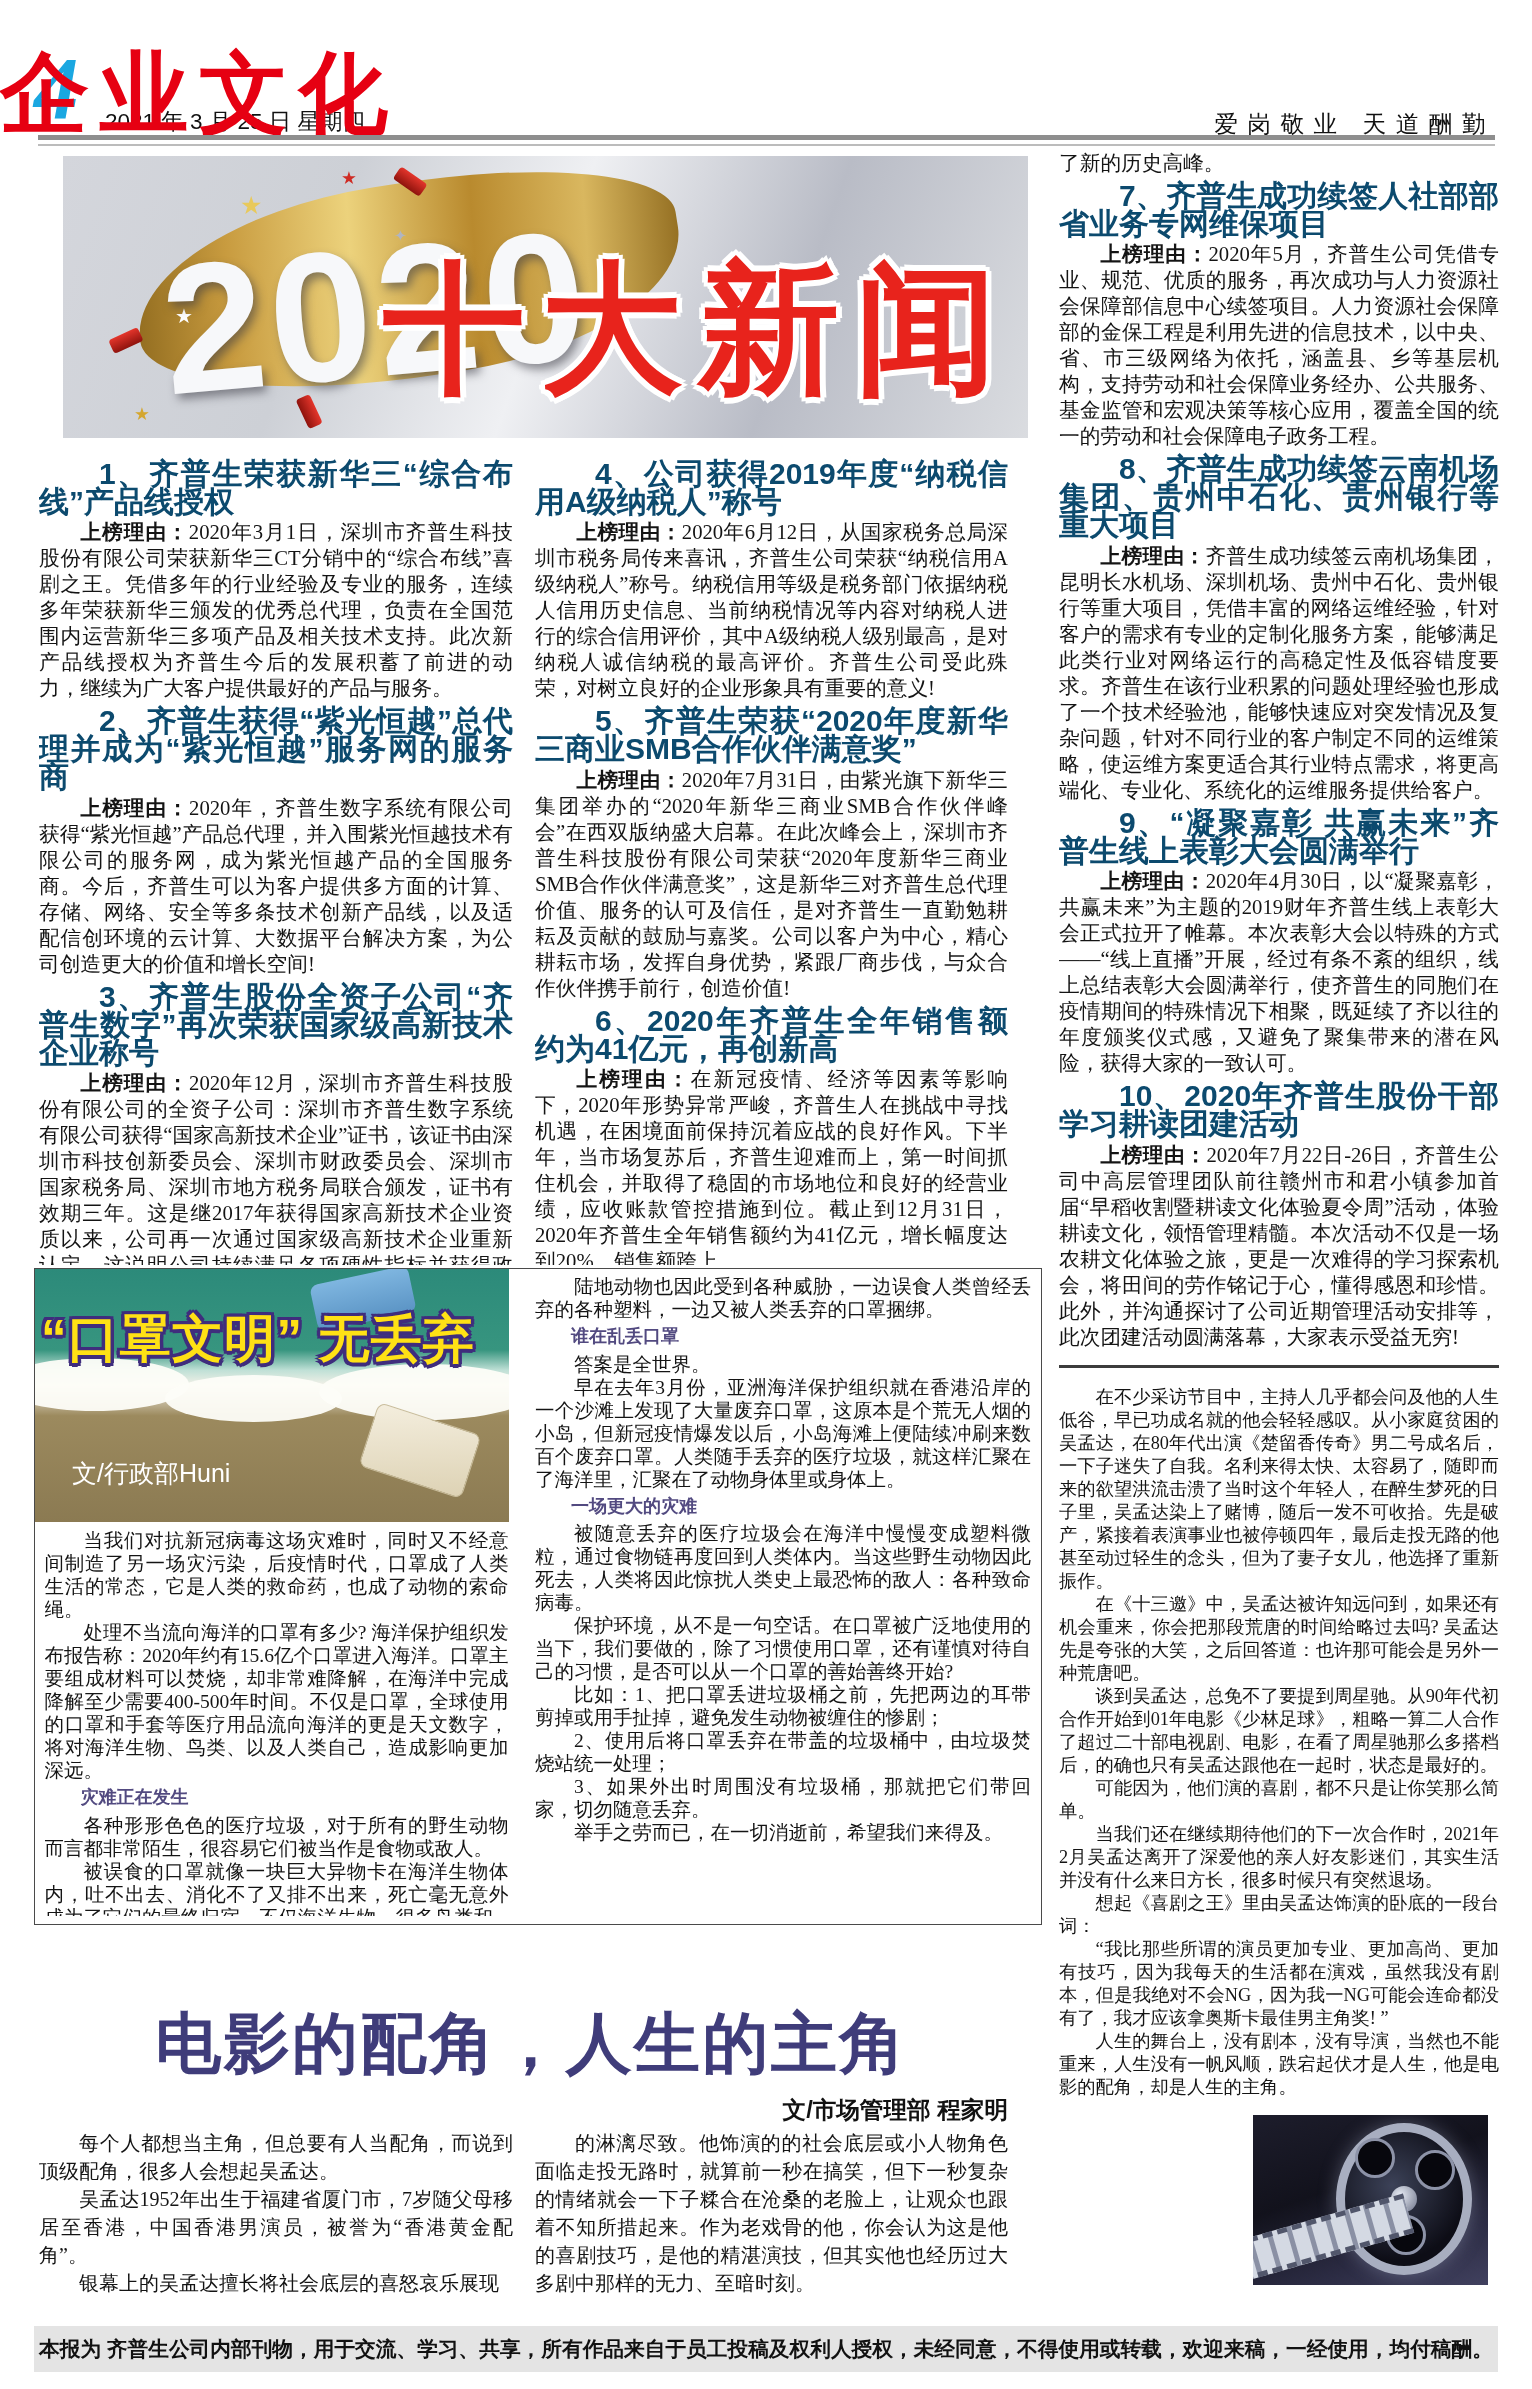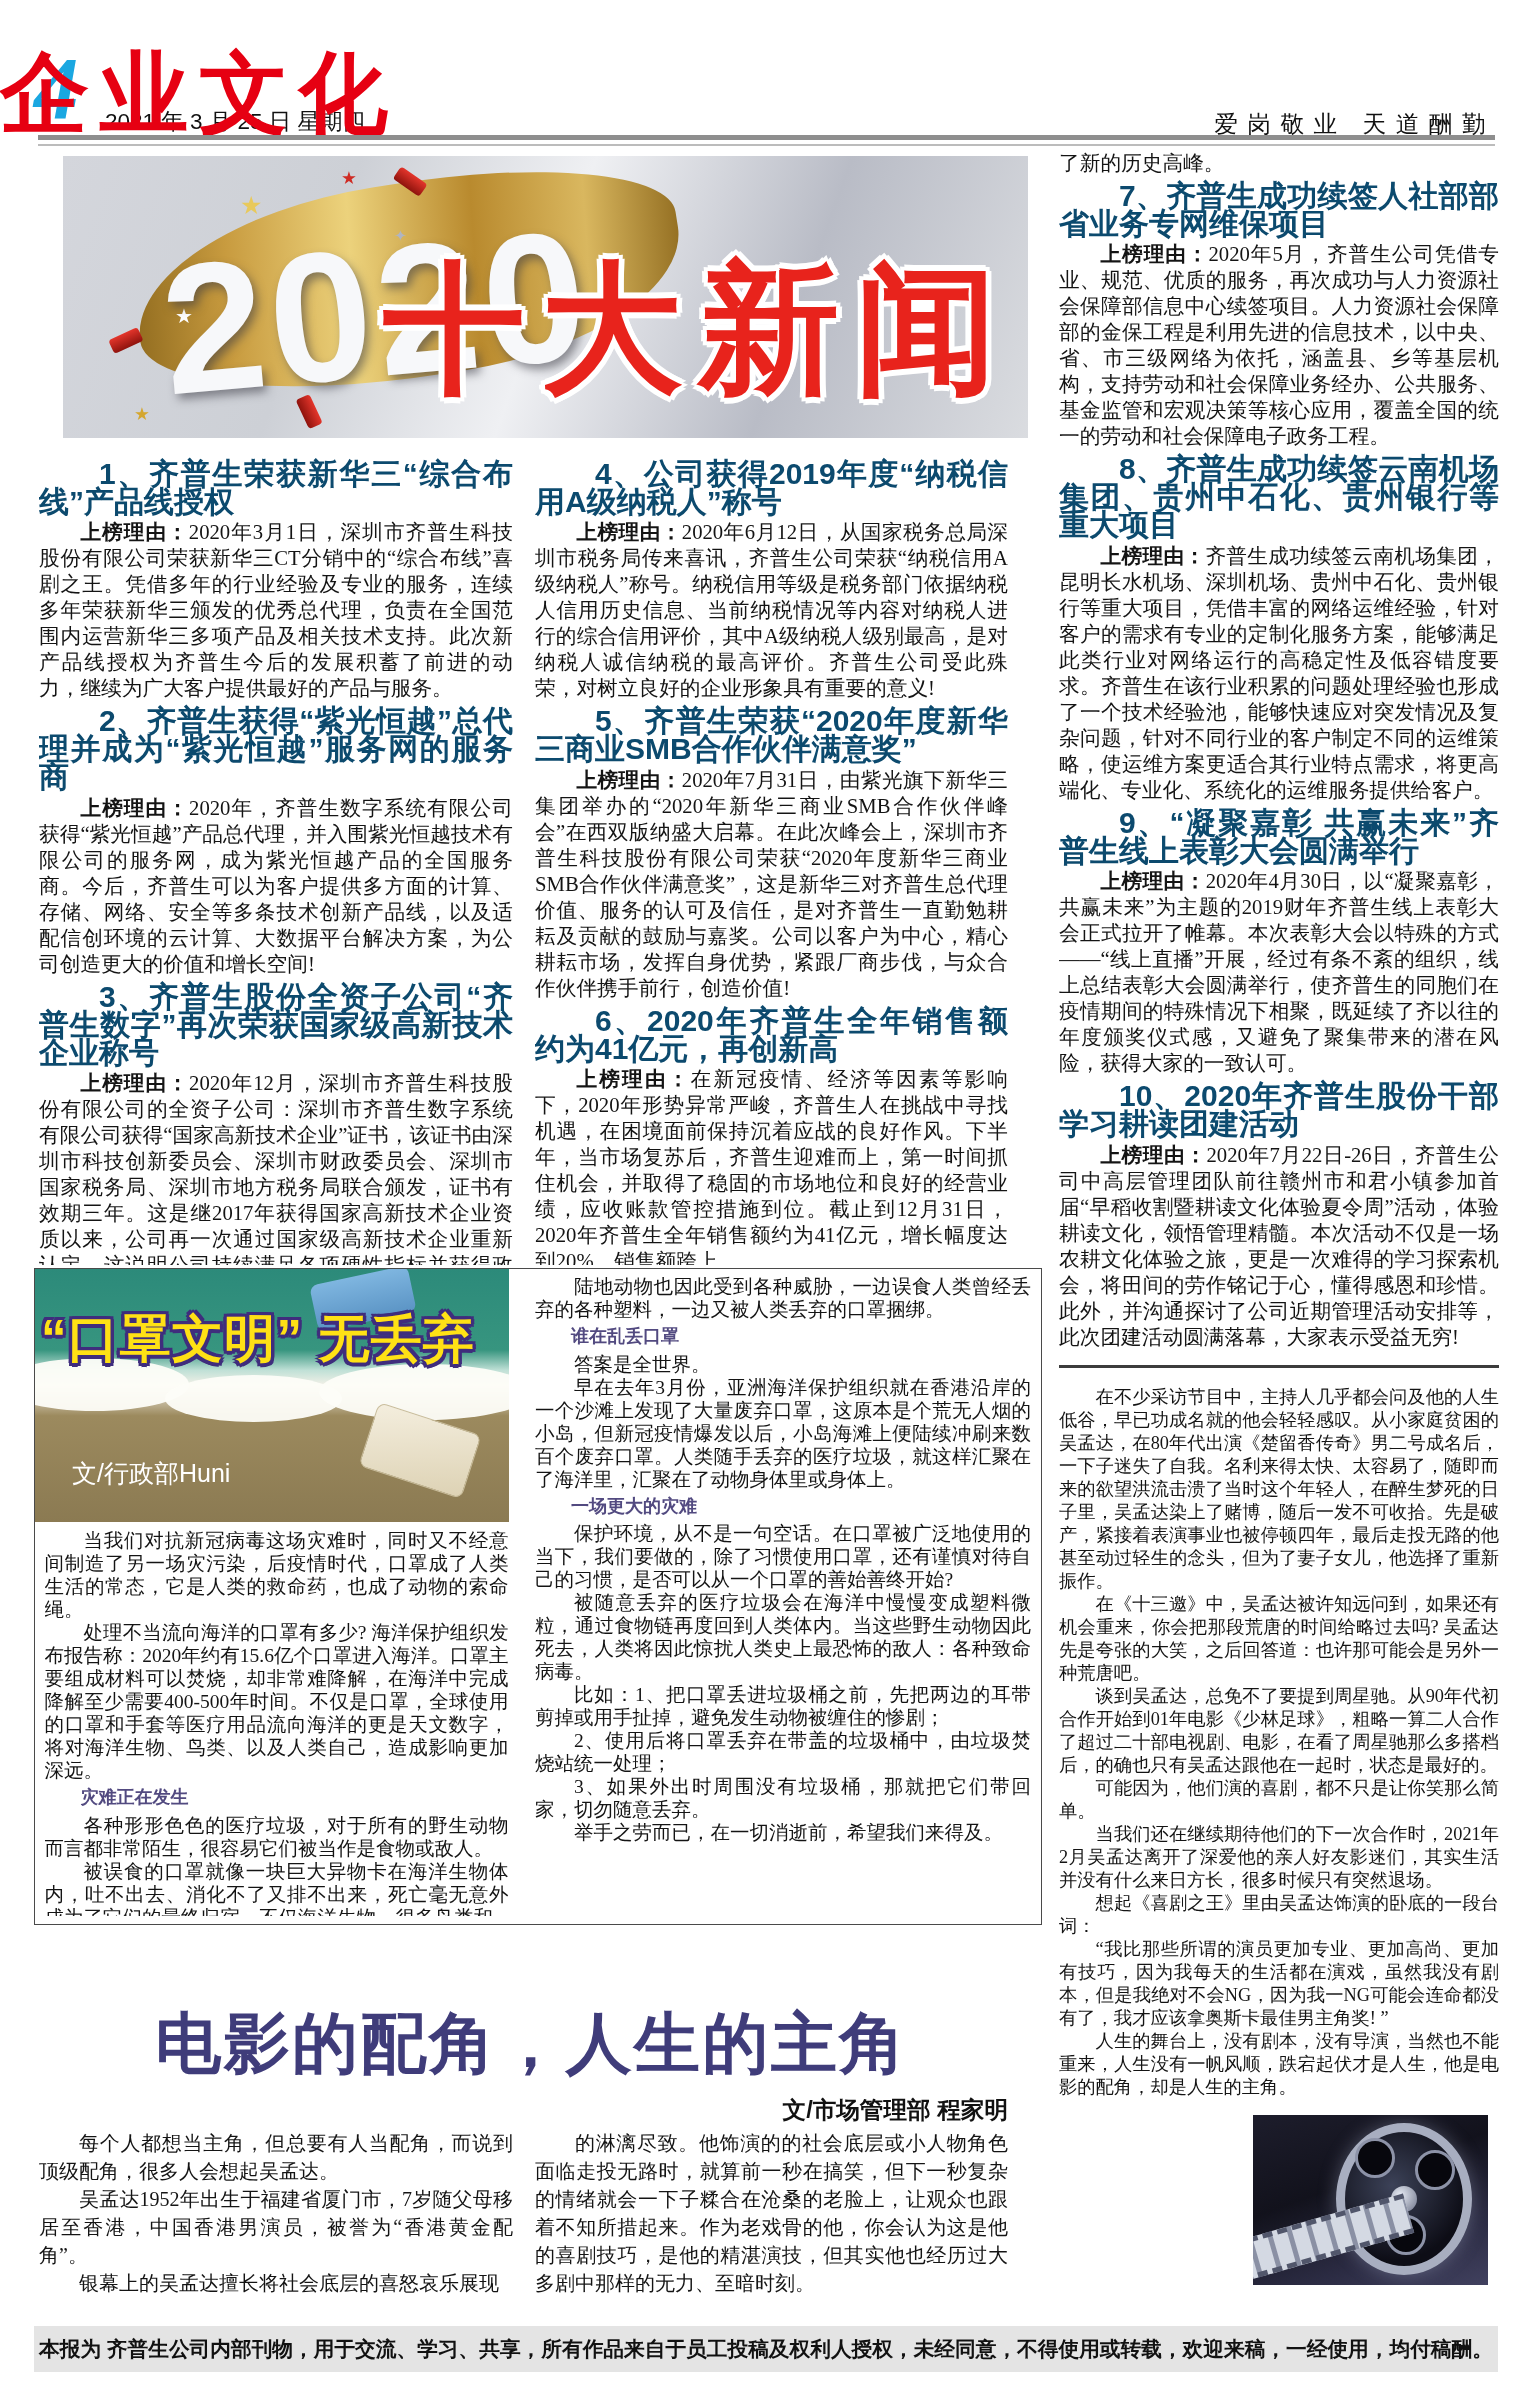--- a/index.html
+++ b/index.html
@@ -190,22 +190,22 @@
       <h4 class="mhead">灾难正在发生</h4>
       <p class="mbody">各种形形色色的医疗垃圾，对于所有的野生动物而言都非常陌生，很容易它们被当作是食物或敌人。</p>
       <p class="mbody">被误食的口罩就像一块巨大异物卡在海洋生物体内，吐不出去、消化不了又排不出来，死亡毫无意外成为了它们的最终归宿。不仅海洋生物，很多鸟类和</p>
     </div>
     <div class="mask-colB">
       <p class="mbody noindent">陆地动物也因此受到各种威胁，一边误食人类曾经丢弃的各种塑料，一边又被人类丢弃的口罩捆绑。</p>
       <h4 class="mhead">谁在乱丢口罩</h4>
       <p class="mbody">答案是全世界。</p>
       <p class="mbody">早在去年3月份，亚洲海洋保护组织就在香港沿岸的一个沙滩上发现了大量废弃口罩，这原本是个荒无人烟的小岛，但新冠疫情爆发以后，小岛海滩上便陆续冲刷来数百个废弃口罩。人类随手丢弃的医疗垃圾，就这样汇聚在了海洋里，汇聚在了动物身体里或身体上。</p>
       <h4 class="mhead">一场更大的灾难</h4>
+      <p class="mbody">被随意丢弃的医疗垃圾会在海洋中慢慢变成塑料微粒，通过食物链再度回到人类体内。当这些野生动物因此死去，人类将因此惊扰人类史上最恐怖的敌人：各种致命病毒。</p>
       <p class="mbody">保护环境，从不是一句空话。在口罩被广泛地使用的当下，我们要做的，除了习惯使用口罩，还有谨慎对待自己的习惯，是否可以从一个口罩的善始善终开始?</p>
-      <p class="mbody">被随意丢弃的医疗垃圾会在海洋中慢慢变成塑料微粒，通过食物链再度回到人类体内。当这些野生动物因此死去，人类将因此惊扰人类史上最恐怖的敌人：各种致命病毒。</p>
       <p class="mbody">比如：1、把口罩丢进垃圾桶之前，先把两边的耳带剪掉或用手扯掉，避免发生动物被缠住的惨剧；</p>
       <p class="mbody">2、使用后将口罩丢弃在带盖的垃圾桶中，由垃圾焚烧站统一处理；</p>
       <p class="mbody">3、如果外出时周围没有垃圾桶，那就把它们带回家，切勿随意丢弃。</p>
       <p class="mbody">举手之劳而已，在一切消逝前，希望我们来得及。</p>
     </div>
   </div>
 
   <div class="abs movie-title">电影的配角，人生的主角</div>
   <div class="abs movie-byline">文/市场管理部  程家明</div>
   <div class="abs mov-colL">

